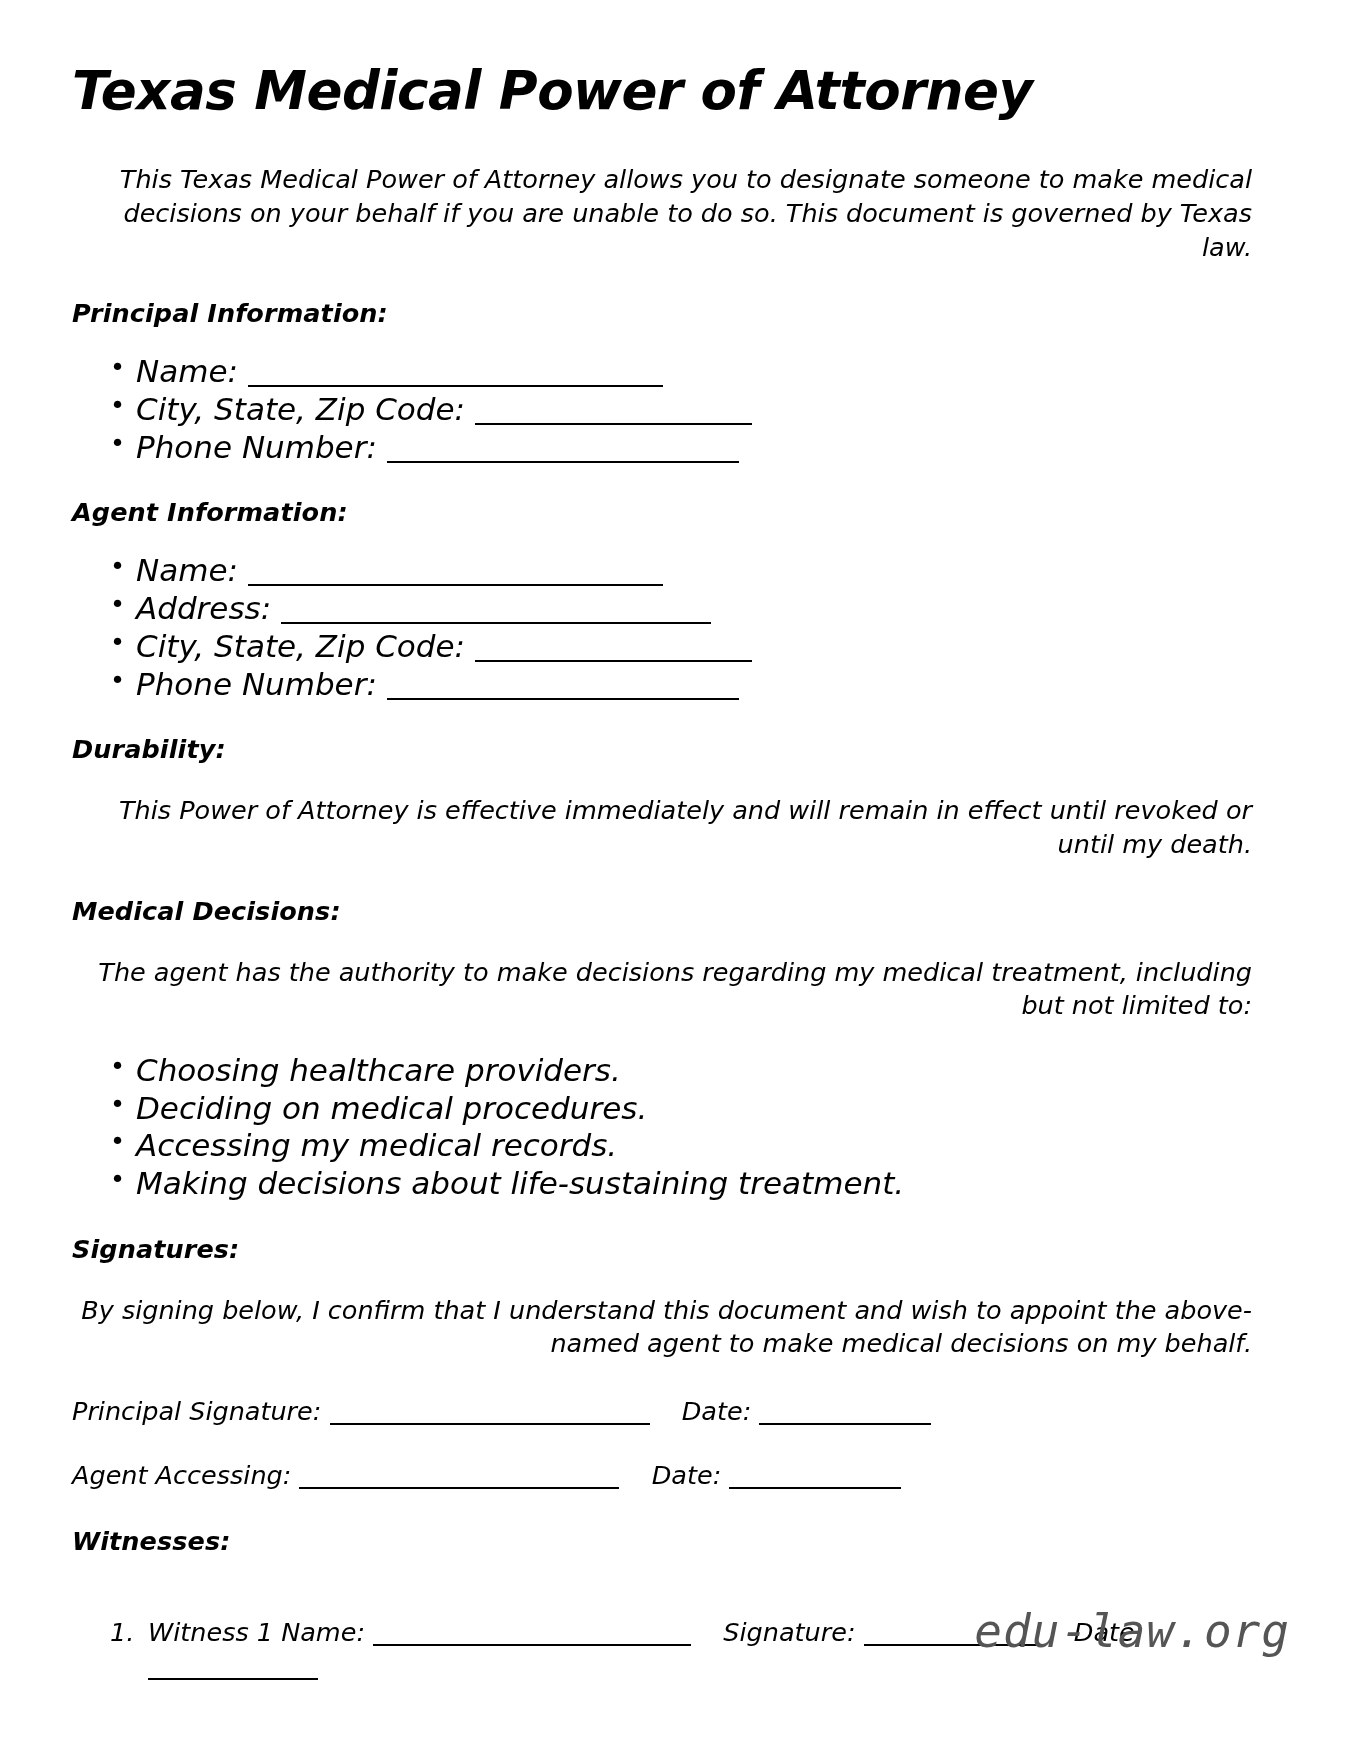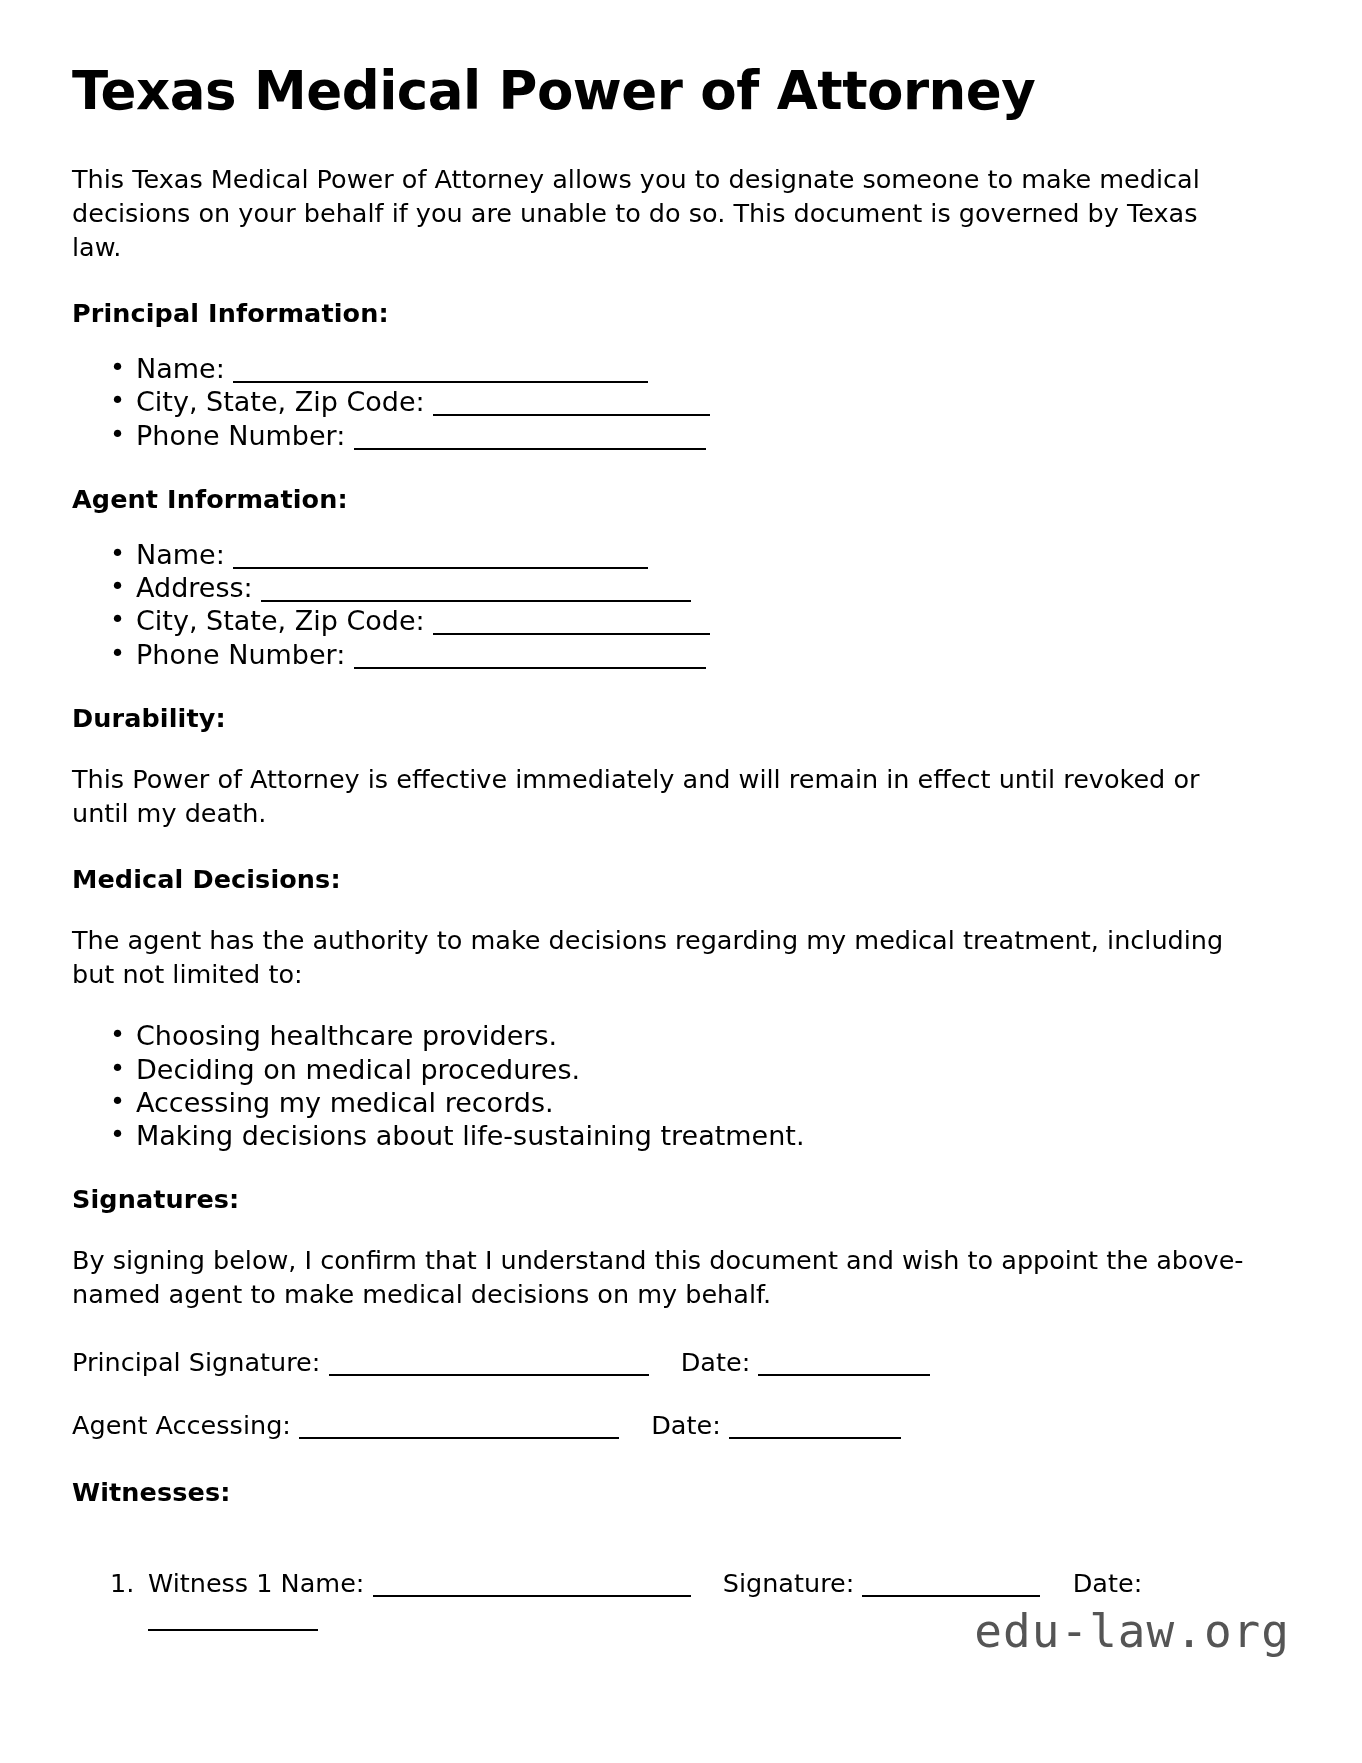--- a/index.html
+++ b/index.html
@@ -15,20 +15,21 @@
     color: #000000;
     overflow: hidden;
   }
   .page {
     position: absolute;
     left: 0; top: 0;
     width: 1362px;
     height: 1700px;
     padding: 0;
     box-sizing: border-box;
+    font-style: italic;
   }
   .content {
     position: absolute;
     left: 72px;
     top: 62px;
     width: 1190px;
   }
 
   h1.doc-title {
     font-family: "DejaVu Sans", sans-serif;
@@ -39,20 +40,21 @@
     margin: 0 0 44px 0;
     color: #000;
   }
 
   p.para {
     font-size: 25.5px;
     line-height: 1.32;
     margin: 0 0 0 0;
     color: #000;
     max-width: 1180px;
+    text-align: right;
   }
 
   .spacer-sm { height: 26px; }
   .spacer-md { height: 30px; }
   .spacer-lg { height: 34px; }
 
   h2.section-head {
     font-size: 25.5px;
     font-weight: bold;
     margin: 0;
@@ -60,21 +62,21 @@
     color: #000000;
     letter-spacing: 0.1px;
   }
 
   ul.bullets {
     list-style: none;
     margin: 0;
     padding: 0 0 0 38px;
   }
   ul.bullets > li {
-    font-size: 27px;
+    font-size: 31px;
     line-height: 1.12;
     color: #000;
     position: relative;
     padding-left: 26px;
     margin: 0 0 3px 0;
     white-space: nowrap;
   }
   ul.bullets > li::before {
     content: "\2022";
     position: absolute;

